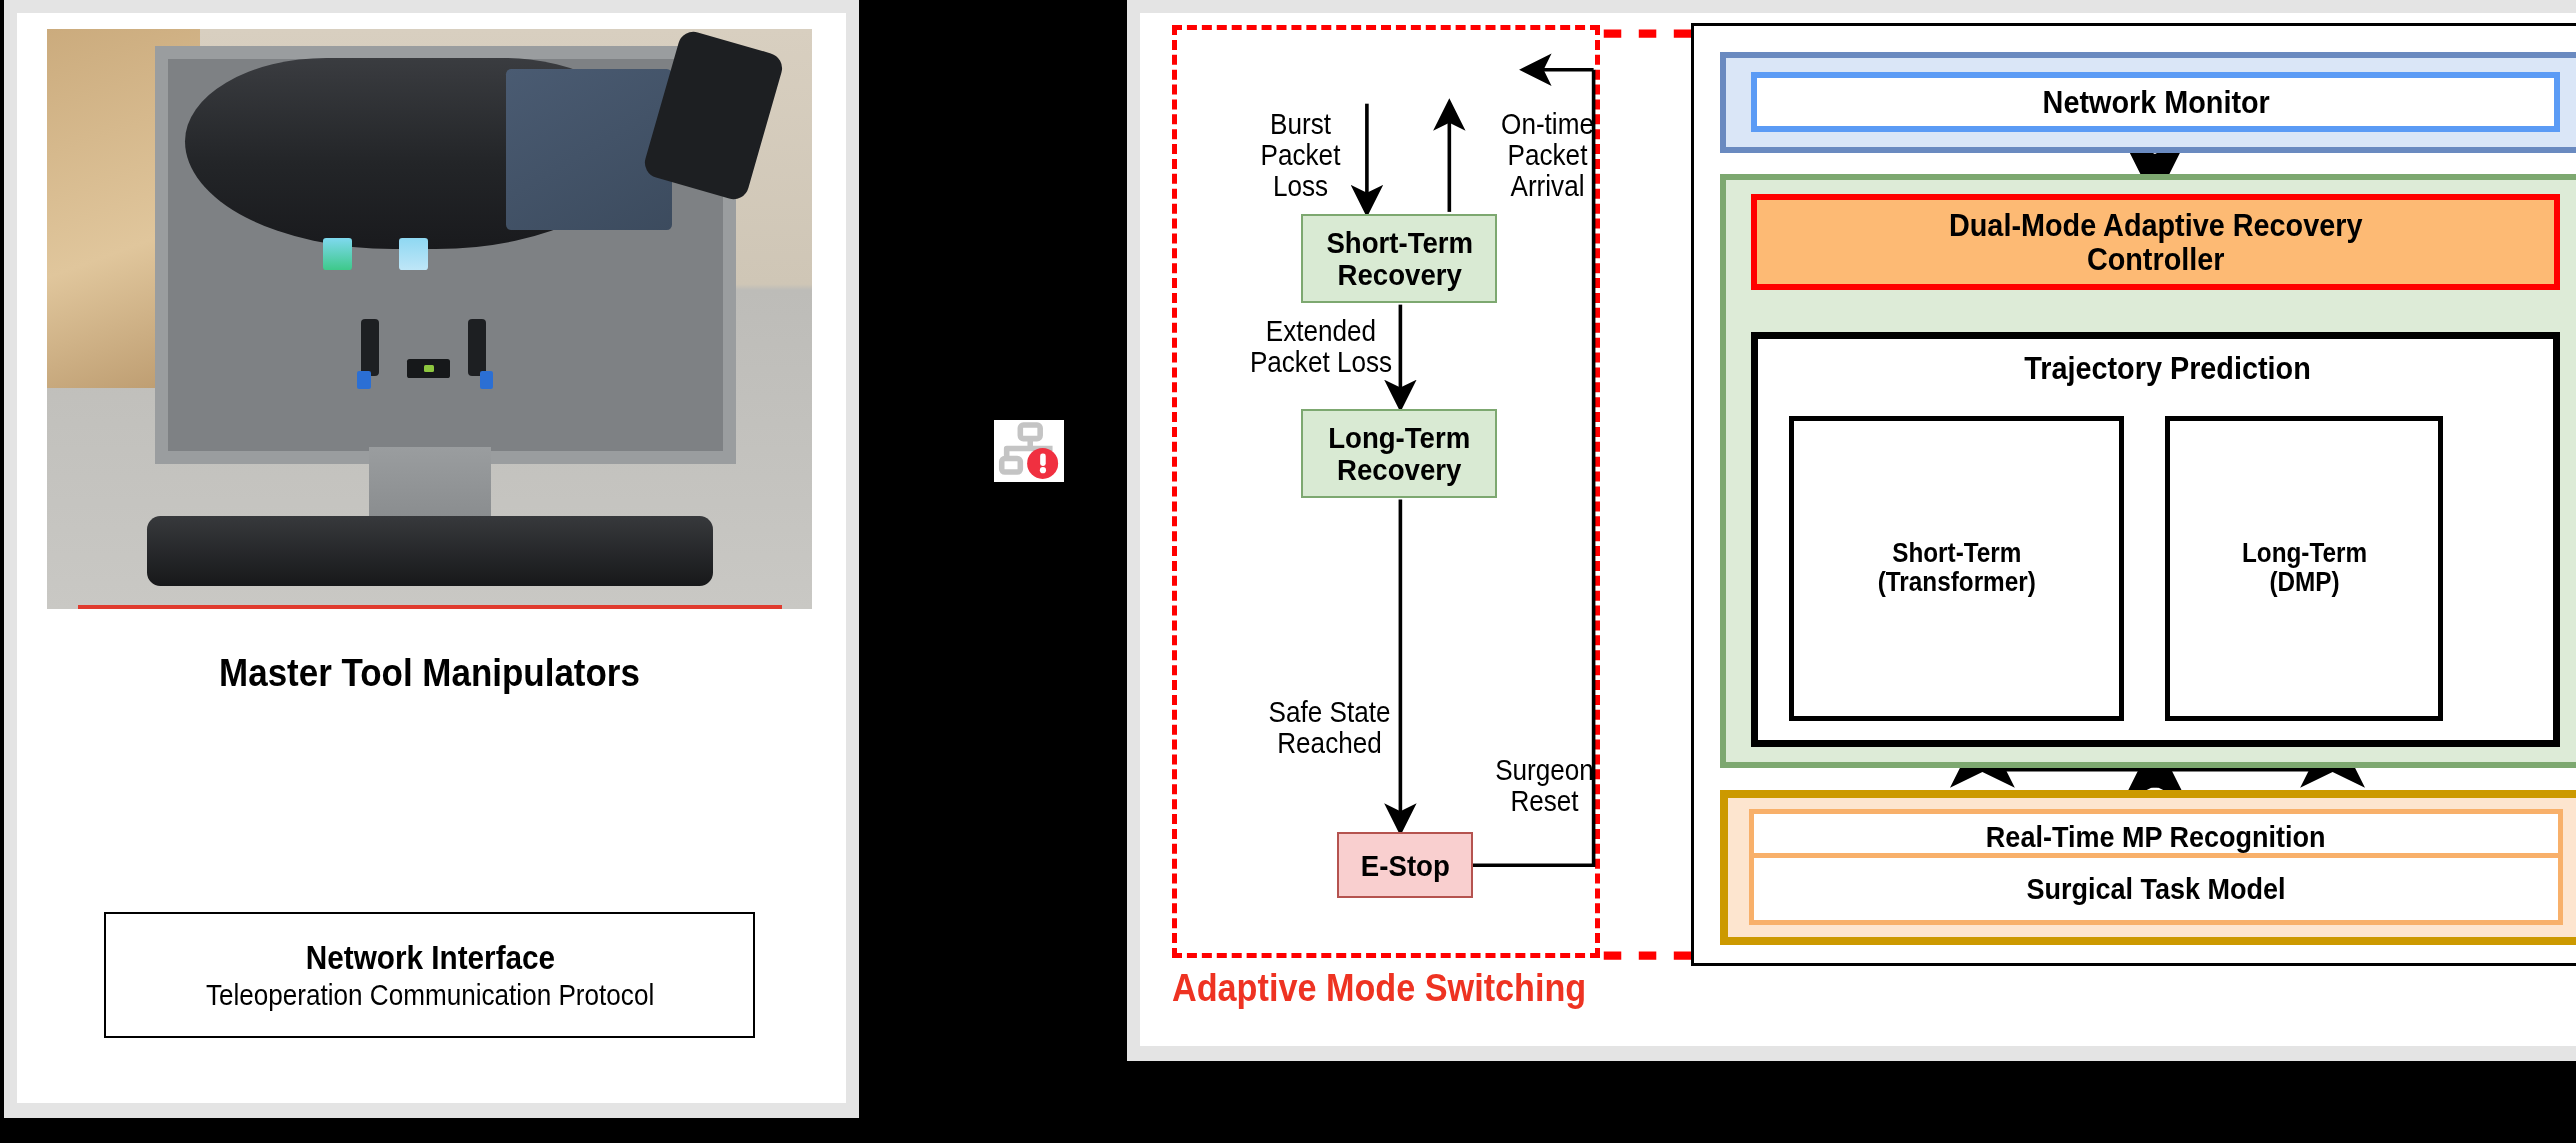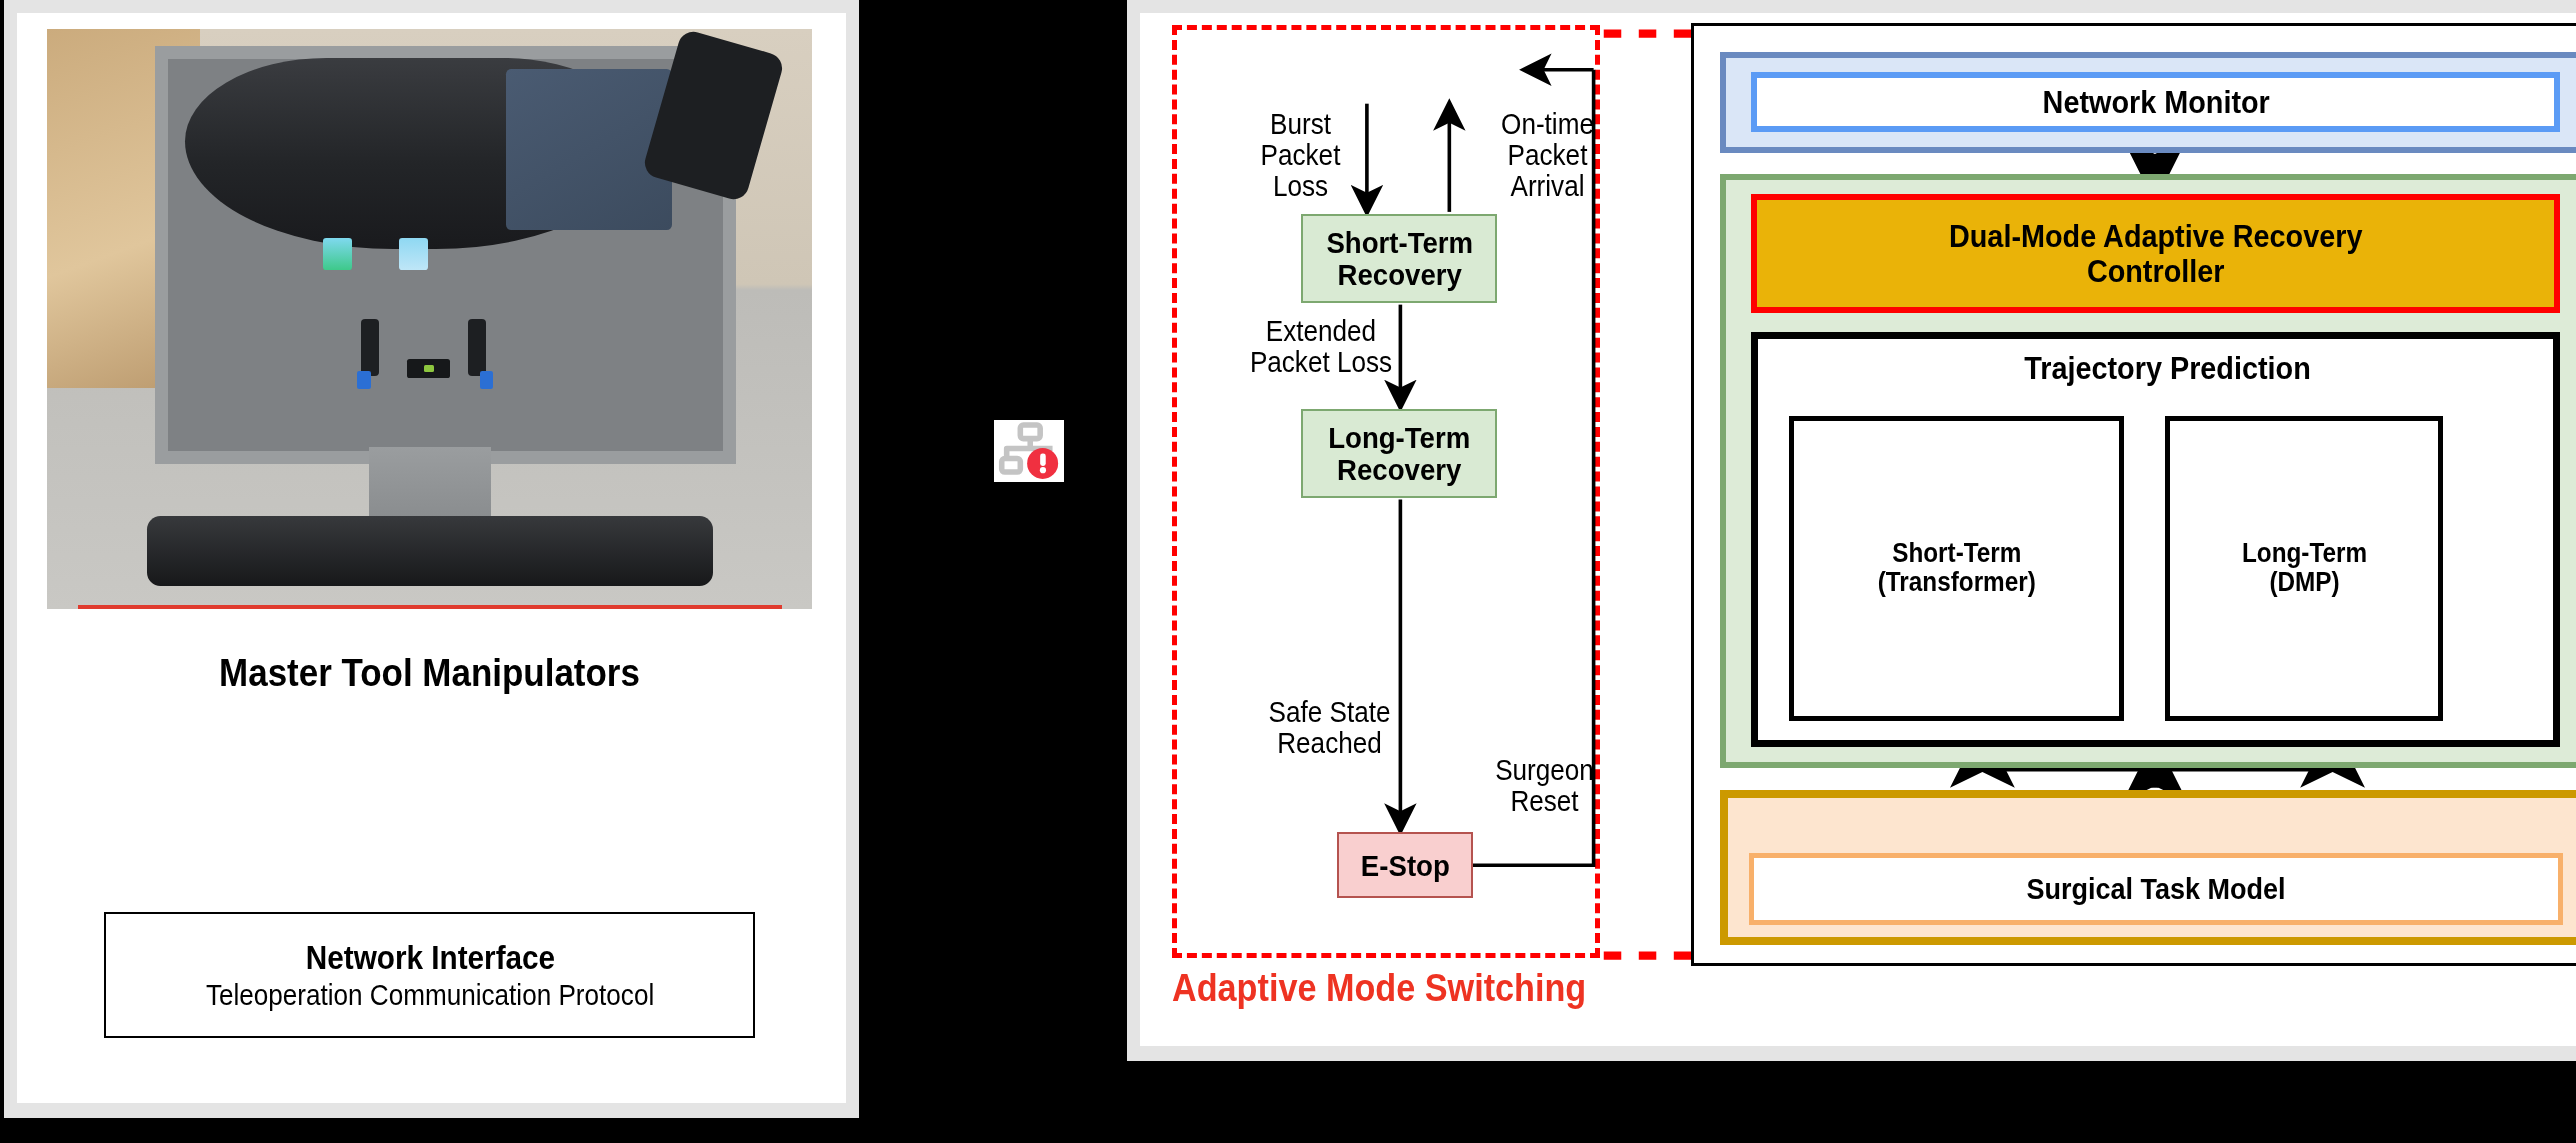--- a/index.html
+++ b/index.html
@@ -153,22 +153,22 @@
   #grp-net { left:26px; top:26px; width:871px; height:101px;
     background:#dae6f7; border:6.7px solid #6a8ac0; }
   #box-net { position:absolute; left:25px; top:14.4px; right:25px; bottom:14.4px;
     background:#fff; border:6.7px solid #5b9bf5;
     display:flex; align-items:center; justify-content:center; }
 
   
   #grp-green { left:26px; top:148px; width:871px; height:594px;
     background:#ddebd7; border:6.7px solid #7da870; }
 
-  #box-dual { position:absolute; left:25px; top:14.4px; right:25px; height:119px;
-    background:#eab308; border:6.7px solid #ff0000;
+  #box-dual { position:absolute; left:25px; top:14.4px; right:25px; height:96px;
+    background:#fdba74; border:6.7px solid #ff0000;
     display:flex; align-items:center; justify-content:center; text-align:center; }
 
   #box-traj { position:absolute; left:25px; top:152px; right:25px; bottom:14.4px;
     background:#fff; border:7.7px solid #000; }
   #traj-title { position:absolute; left:0; right:0; top:12.4px; text-align:center;padding-left:24px; }
 
   #box-short { position:absolute; left:31px; top:77px; width:335px; bottom:19.6px;
     background:#fff; border:5.7px solid #000;
     display:flex; align-items:center; justify-content:center; text-align:center; }
   #box-long  { position:absolute; left:407px; top:77px; width:278px; bottom:19.6px;
@@ -383,20 +383,25 @@
             <div id="box-long">
               <div class="arch-text sm">
                 <span>Long-Term</span>
                 <span>(DMP)</span>
               </div>
             </div>
           </div>
         </div>
 
         <div class="grp" id="grp-orange">
+          <div id="box-mp">
+            <div class="arch-text">
+              <span>Real-Time MP Recognition</span>
+            </div>
+          </div>
           <div id="box-task">
             <div class="arch-text">
               <span>Surgical Task Model</span>
             </div>
           </div>
         </div>
 
       </div>
 
       <svg id="right-arrows-svg" viewBox="0 0 5222 2060">

